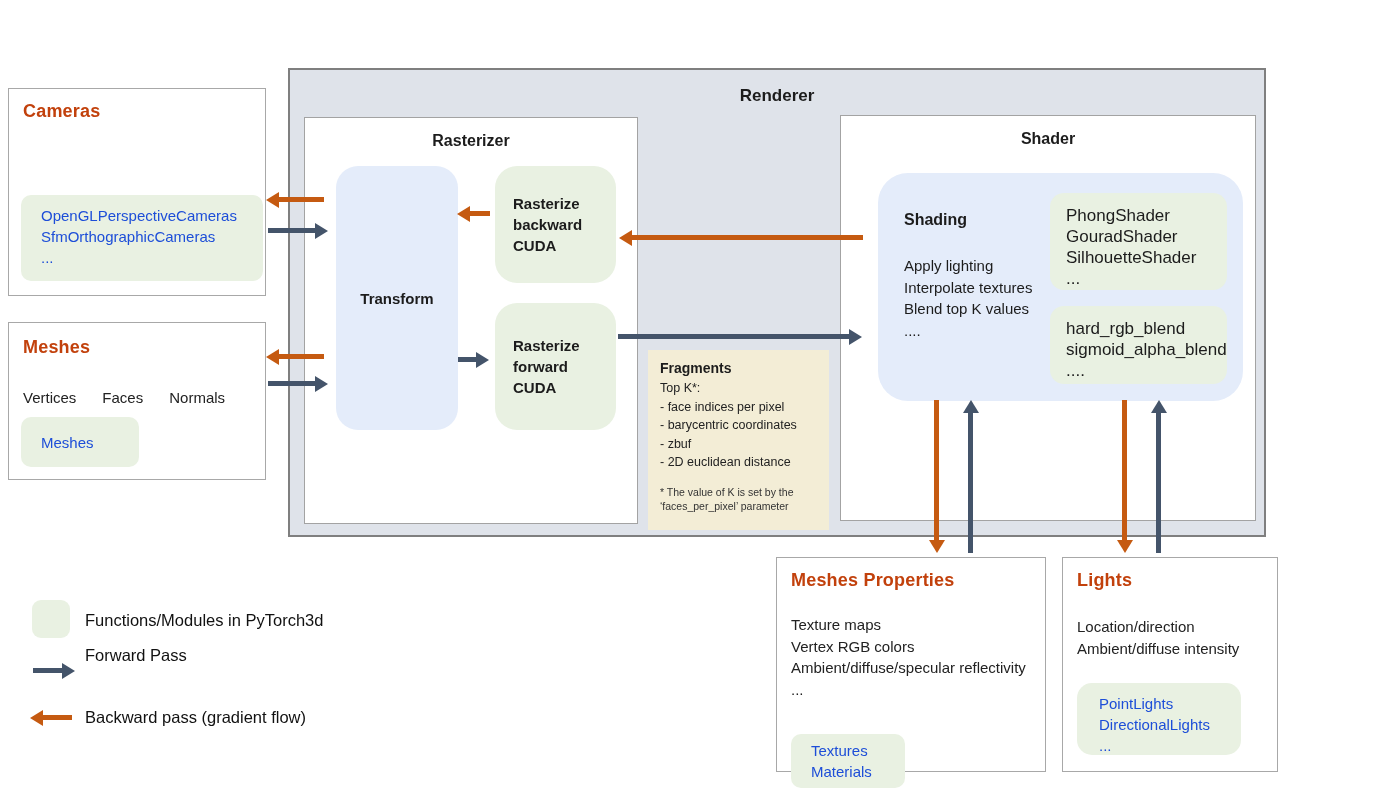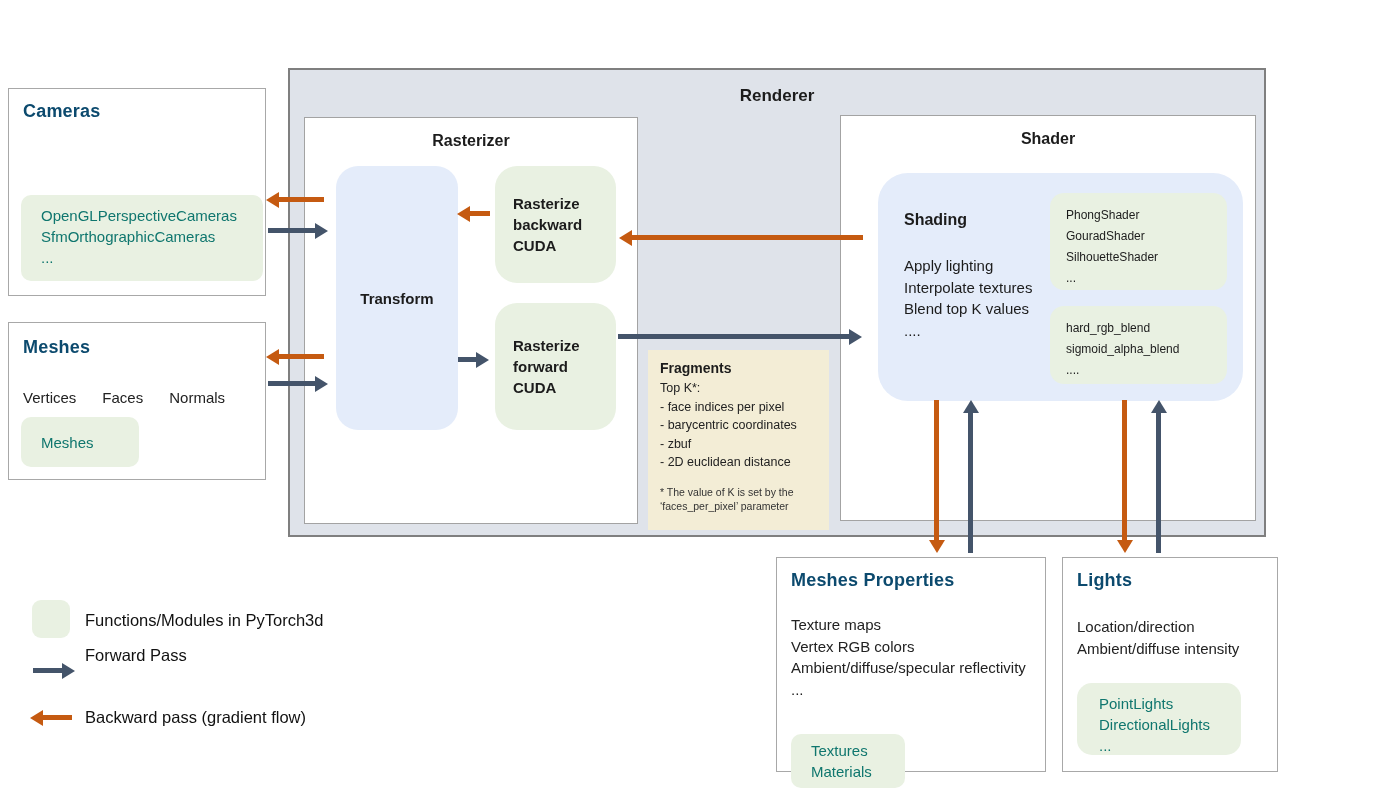--- a/index.html
+++ b/index.html
@@ -11,26 +11,26 @@
   .canvas {
     position:relative; width:1400px; height:788px; background:#ffffff;
     overflow:hidden;
   }
 
   
   .whitebox {
     position:absolute; background:#ffffff; border:1px solid #a8a8a8;
   }
   .boxtitle {
-    font-size:18px; font-weight:700; color:#0c4a6e; letter-spacing:.2px;
+    font-size:18px; font-weight:700; color:#c2410c; letter-spacing:.2px;
   }
   .lines { font-size:15px; line-height:22px; color:#222; }
   .module {
     position:absolute; background:#e9f1e2; border-radius:10px;
-    font-size:15px; line-height:21px; color:#0f766e;
+    font-size:15px; line-height:21px; color:#1d4ed8;
   }
 
   
   .renderer {
     position:absolute; left:288px; top:68px; width:978px; height:469px;
     background:#dfe3ea; border:2px solid #7f7f7f;
   }
   .renderer-title {
     text-align:center; padding-top:16px; font-size:17px; font-weight:700;
   }
@@ -64,21 +64,21 @@
     background:#e4ecfa; border-radius:30px;
   }
   .shading-title {
     position:absolute; left:26px; top:38px; font-size:16px; font-weight:700;
   }
   .shading-lines {
     position:absolute; left:26px; top:82px; font-size:15px; line-height:21.5px;
   }
   .shader-module {
     position:absolute; left:172px; width:177px; background:#e9f1e2;
-    border-radius:14px; font-size:12px; line-height:21px;
+    border-radius:14px; font-size:17px; line-height:21px;
     padding:12px 10px 0 16px;
   }
   .shader-module.a { top:20px;  height:97px; }
   .shader-module.b { top:133px; height:78px; }
 
   
   .fragments {
     position:absolute; left:358px; top:280px; width:181px; height:180px;
     background:#f3edd6; padding:10px 12px 8px 12px;
   }

